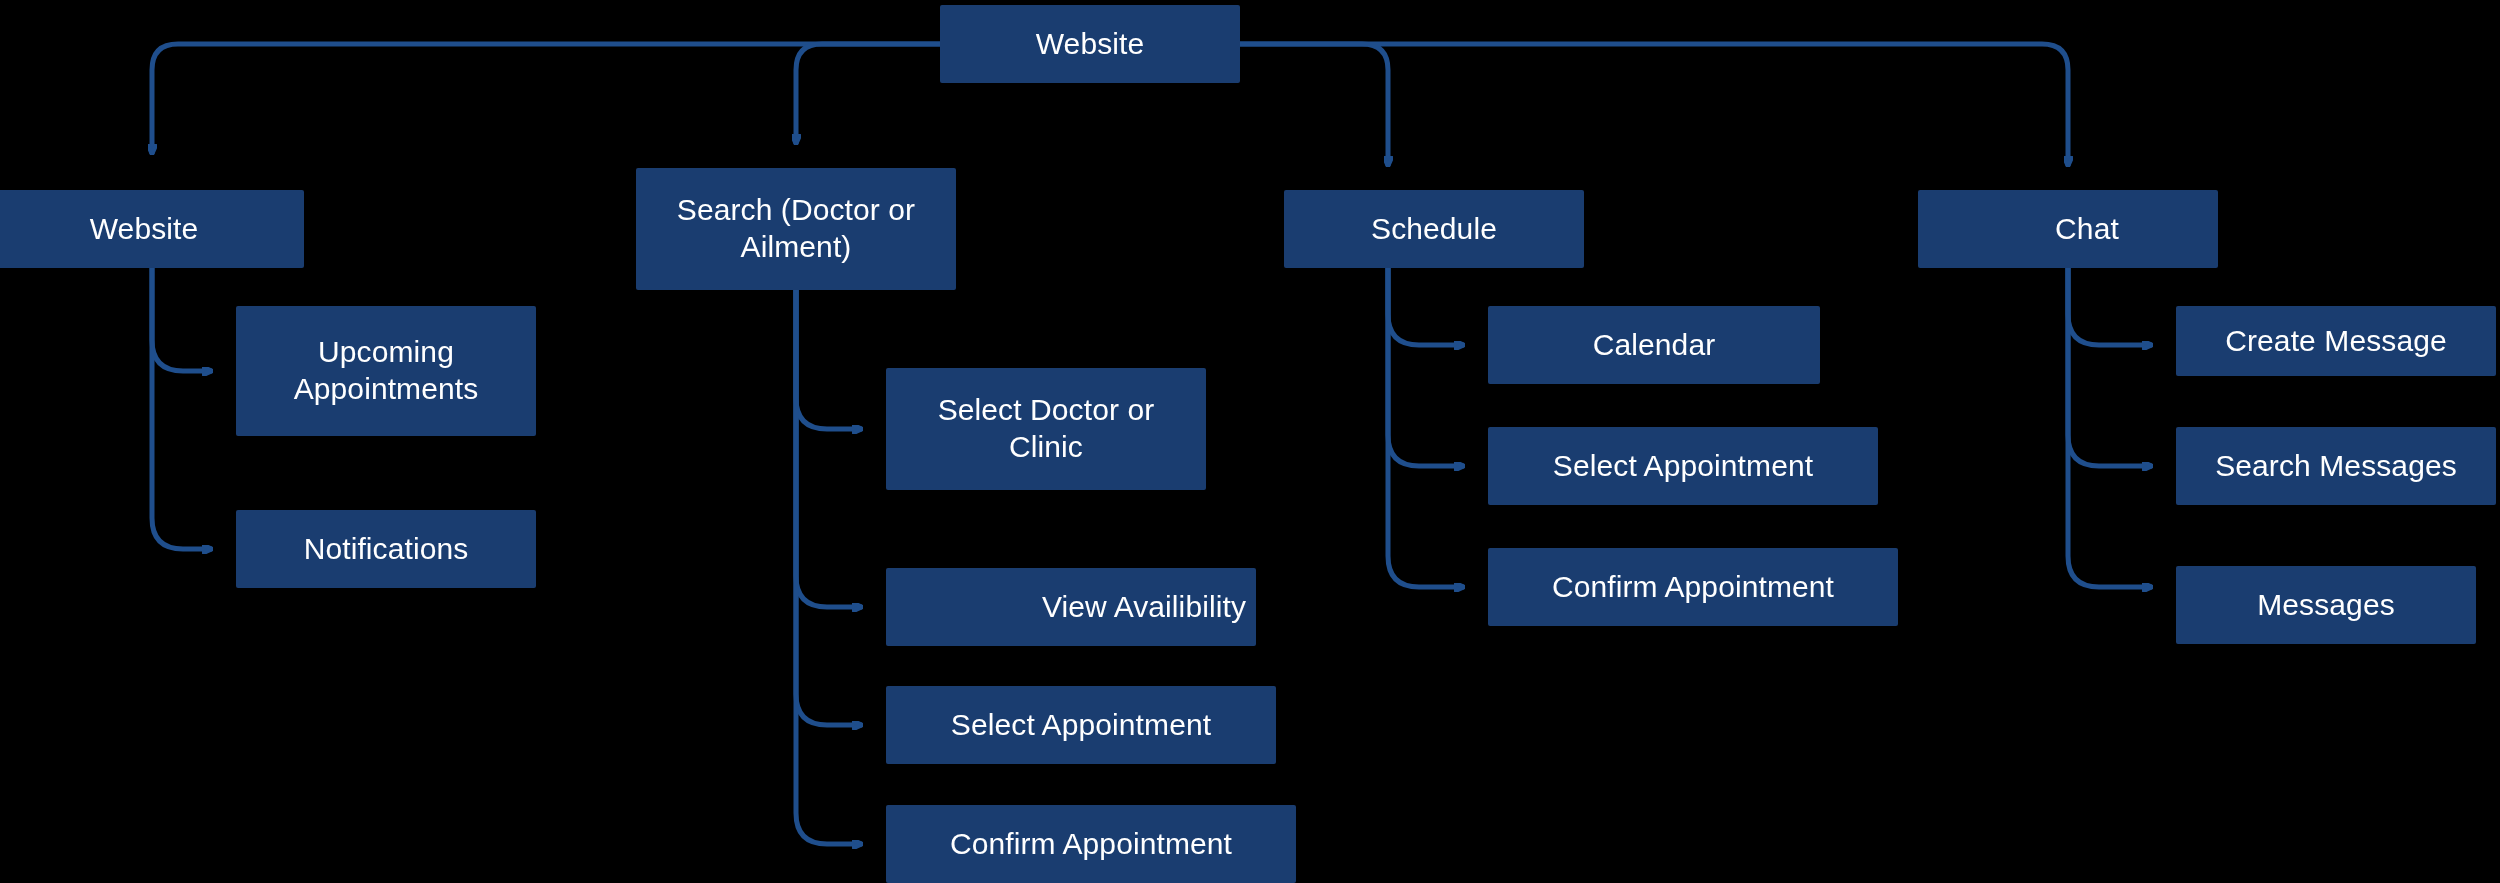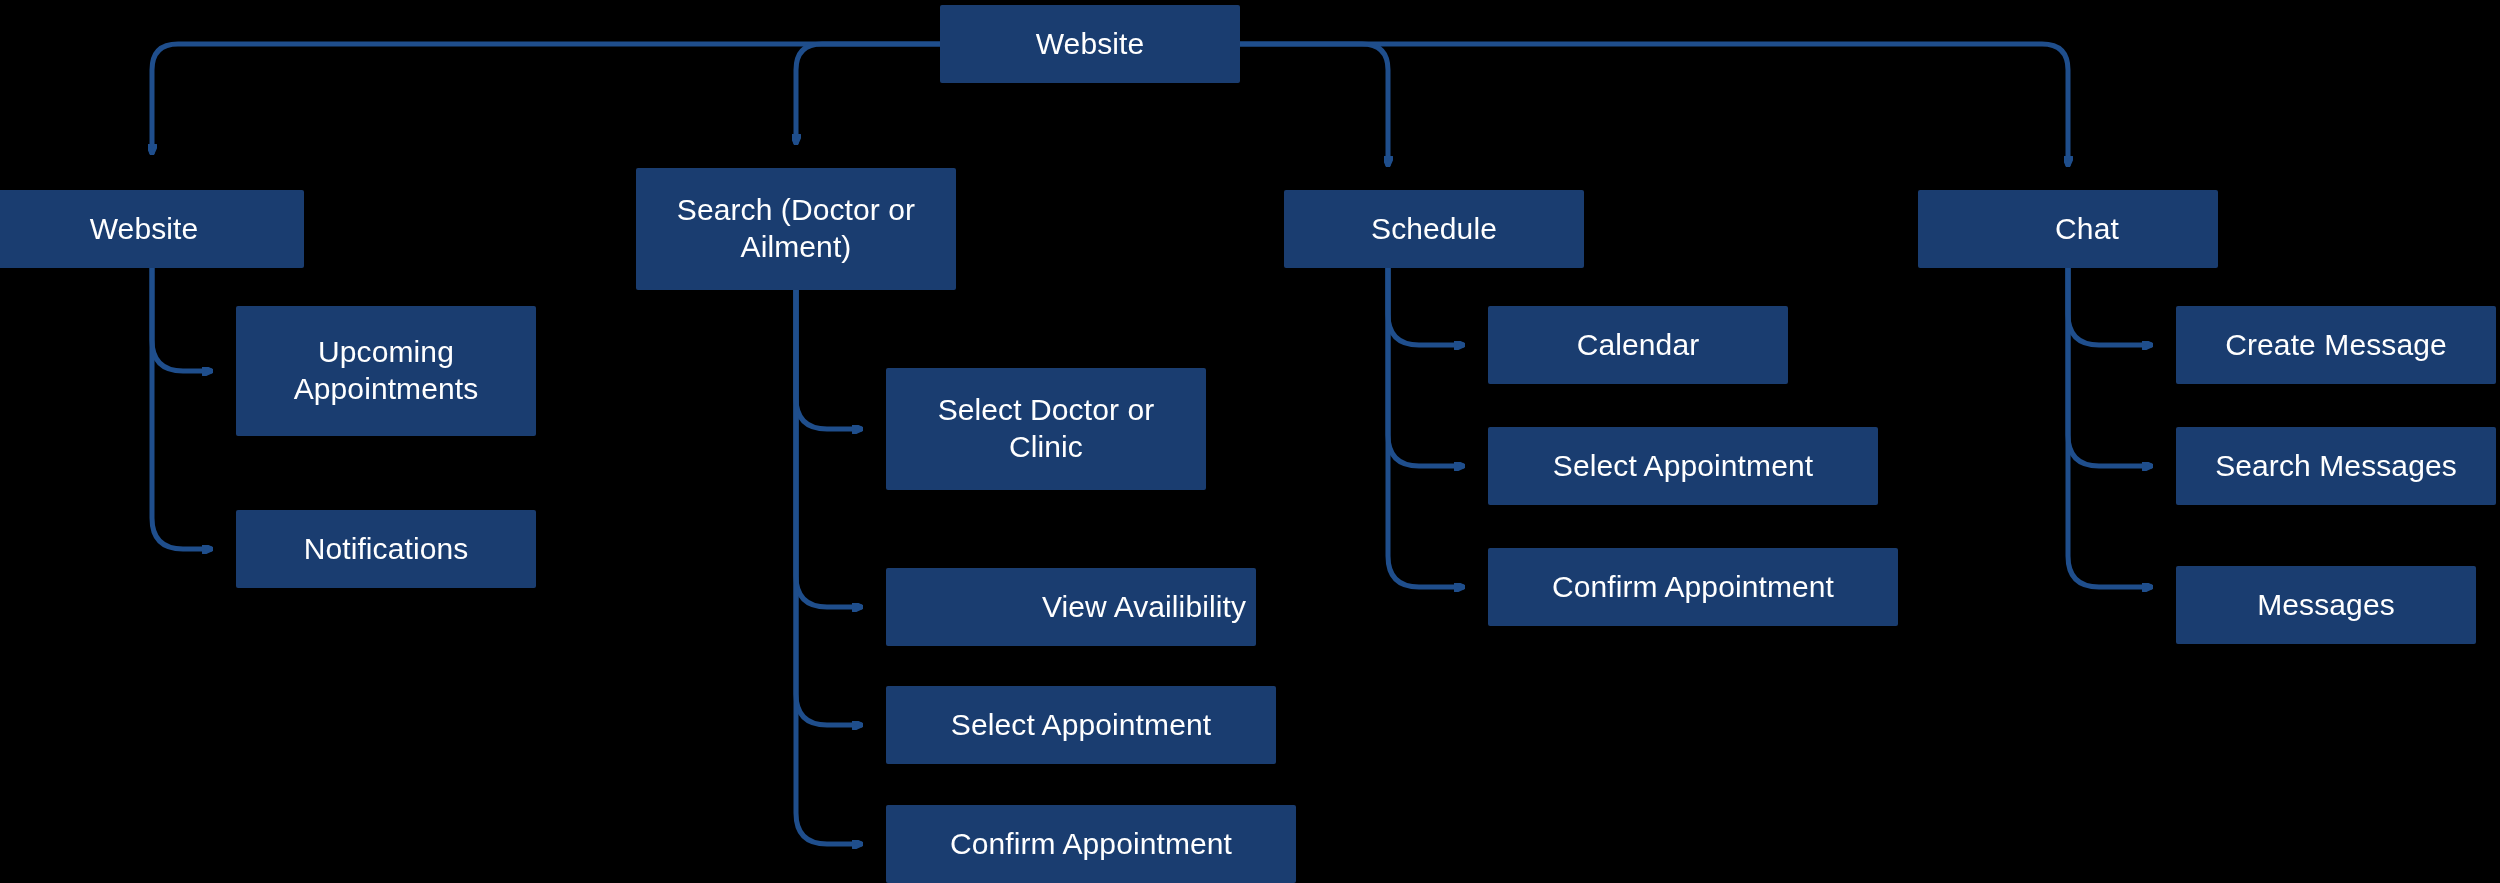--- a/index.html
+++ b/index.html
@@ -117,34 +117,34 @@
   <div class="node" style="left:886px; top:686px; width:390px; height:78px;">
     <span class="node-label">Select Appointment</span>
   </div>
   <div class="node" style="left:886px; top:805px; width:410px; height:78px;">
     <span class="node-label">Confirm Appointment</span>
   </div>
 
   <div class="node" style="left:1238px; top:190px; width:300px; height:78px;margin-left:46px;">
     <span class="node-label">Schedule</span>
   </div>
-  <div class="node" style="left:1488px; top:306px; width:300px; height:78px;">
+  <div class="node" style="left:1488px; top:306px; width:332px; height:78px;">
     <span class="node-label">Calendar</span>
   </div>
   <div class="node" style="left:1488px; top:427px; width:390px; height:78px;">
     <span class="node-label">Select Appointment</span>
   </div>
   <div class="node" style="left:1488px; top:548px; width:410px; height:78px;">
     <span class="node-label">Confirm Appointment</span>
   </div>
 
   <div class="node" style="left:1918px; top:190px; width:300px; height:78px;padding-left:48px;">
     <span class="node-label">Chat</span>
   </div>
-  <div class="node" style="left:2176px; top:306px; width:320px; height:78px;">
+  <div class="node" style="left:2176px; top:306px; width:320px; height:70px;">
     <span class="node-label">Create Message</span>
   </div>
   <div class="node" style="left:2176px; top:427px; width:320px; height:78px;">
     <span class="node-label">Search Messages</span>
   </div>
   <div class="node" style="left:2176px; top:548px; width:300px; height:78px;margin-top:18px;">
     <span class="node-label">Messages</span>
   </div>
 
 </div>

